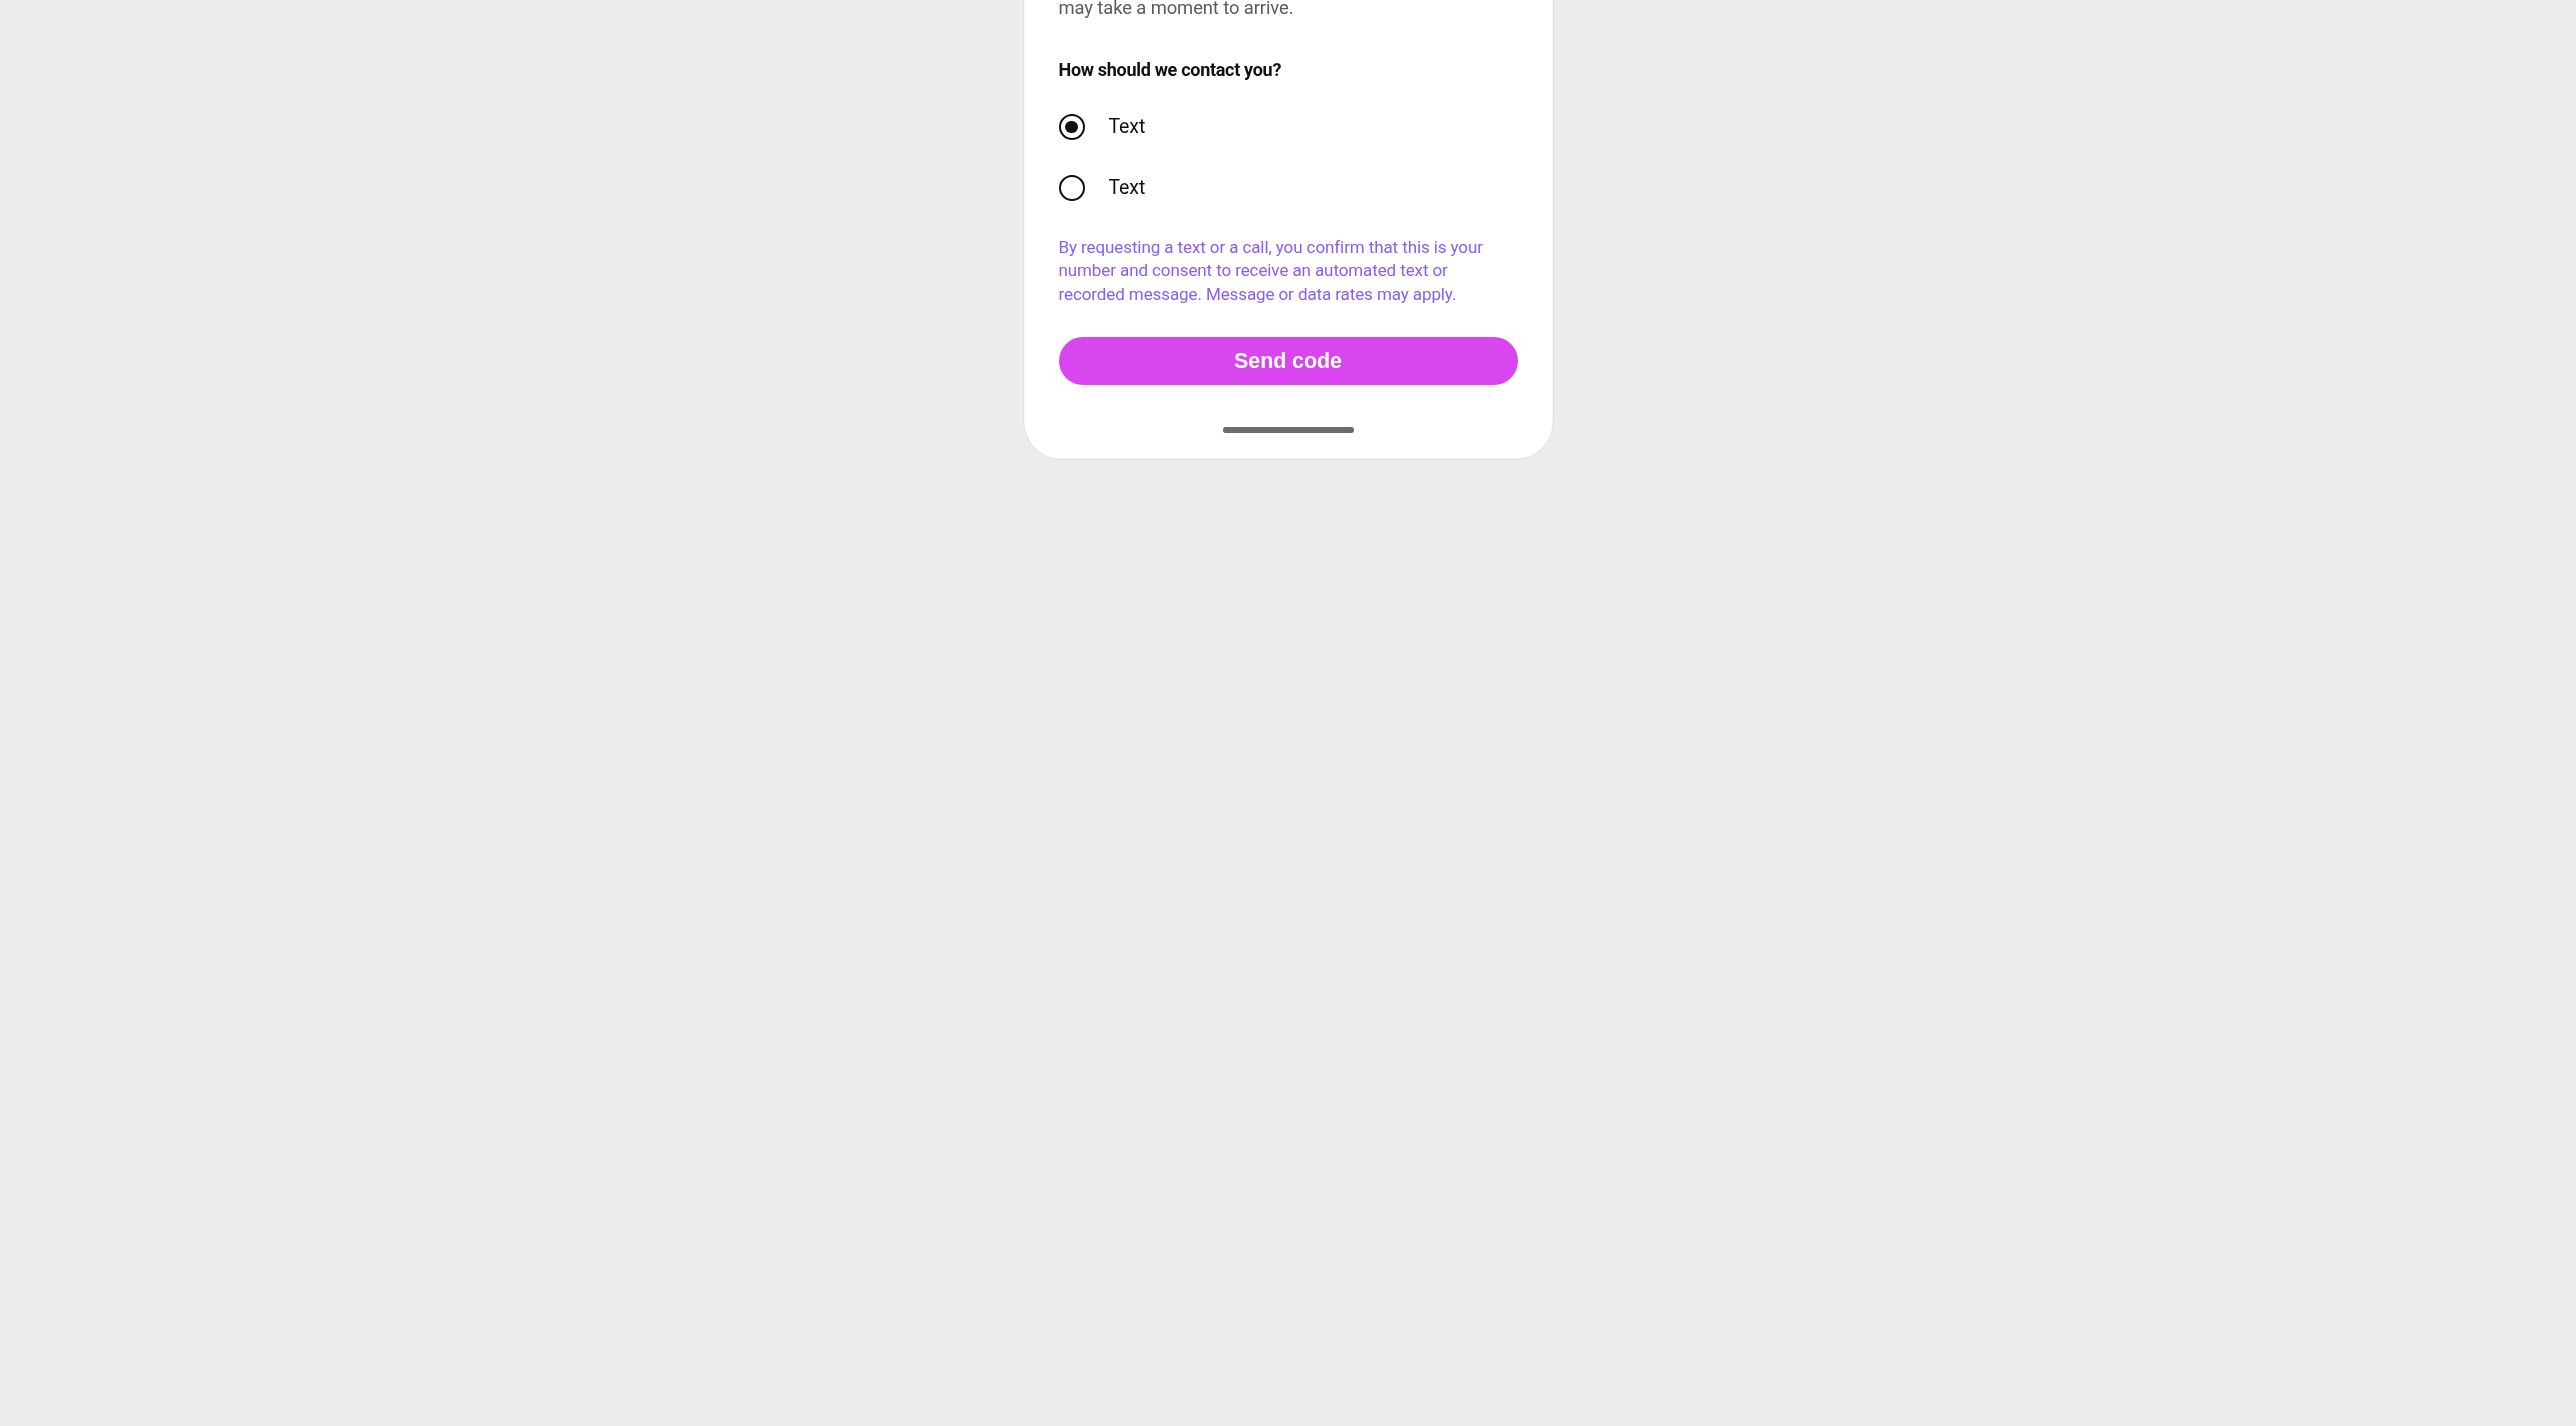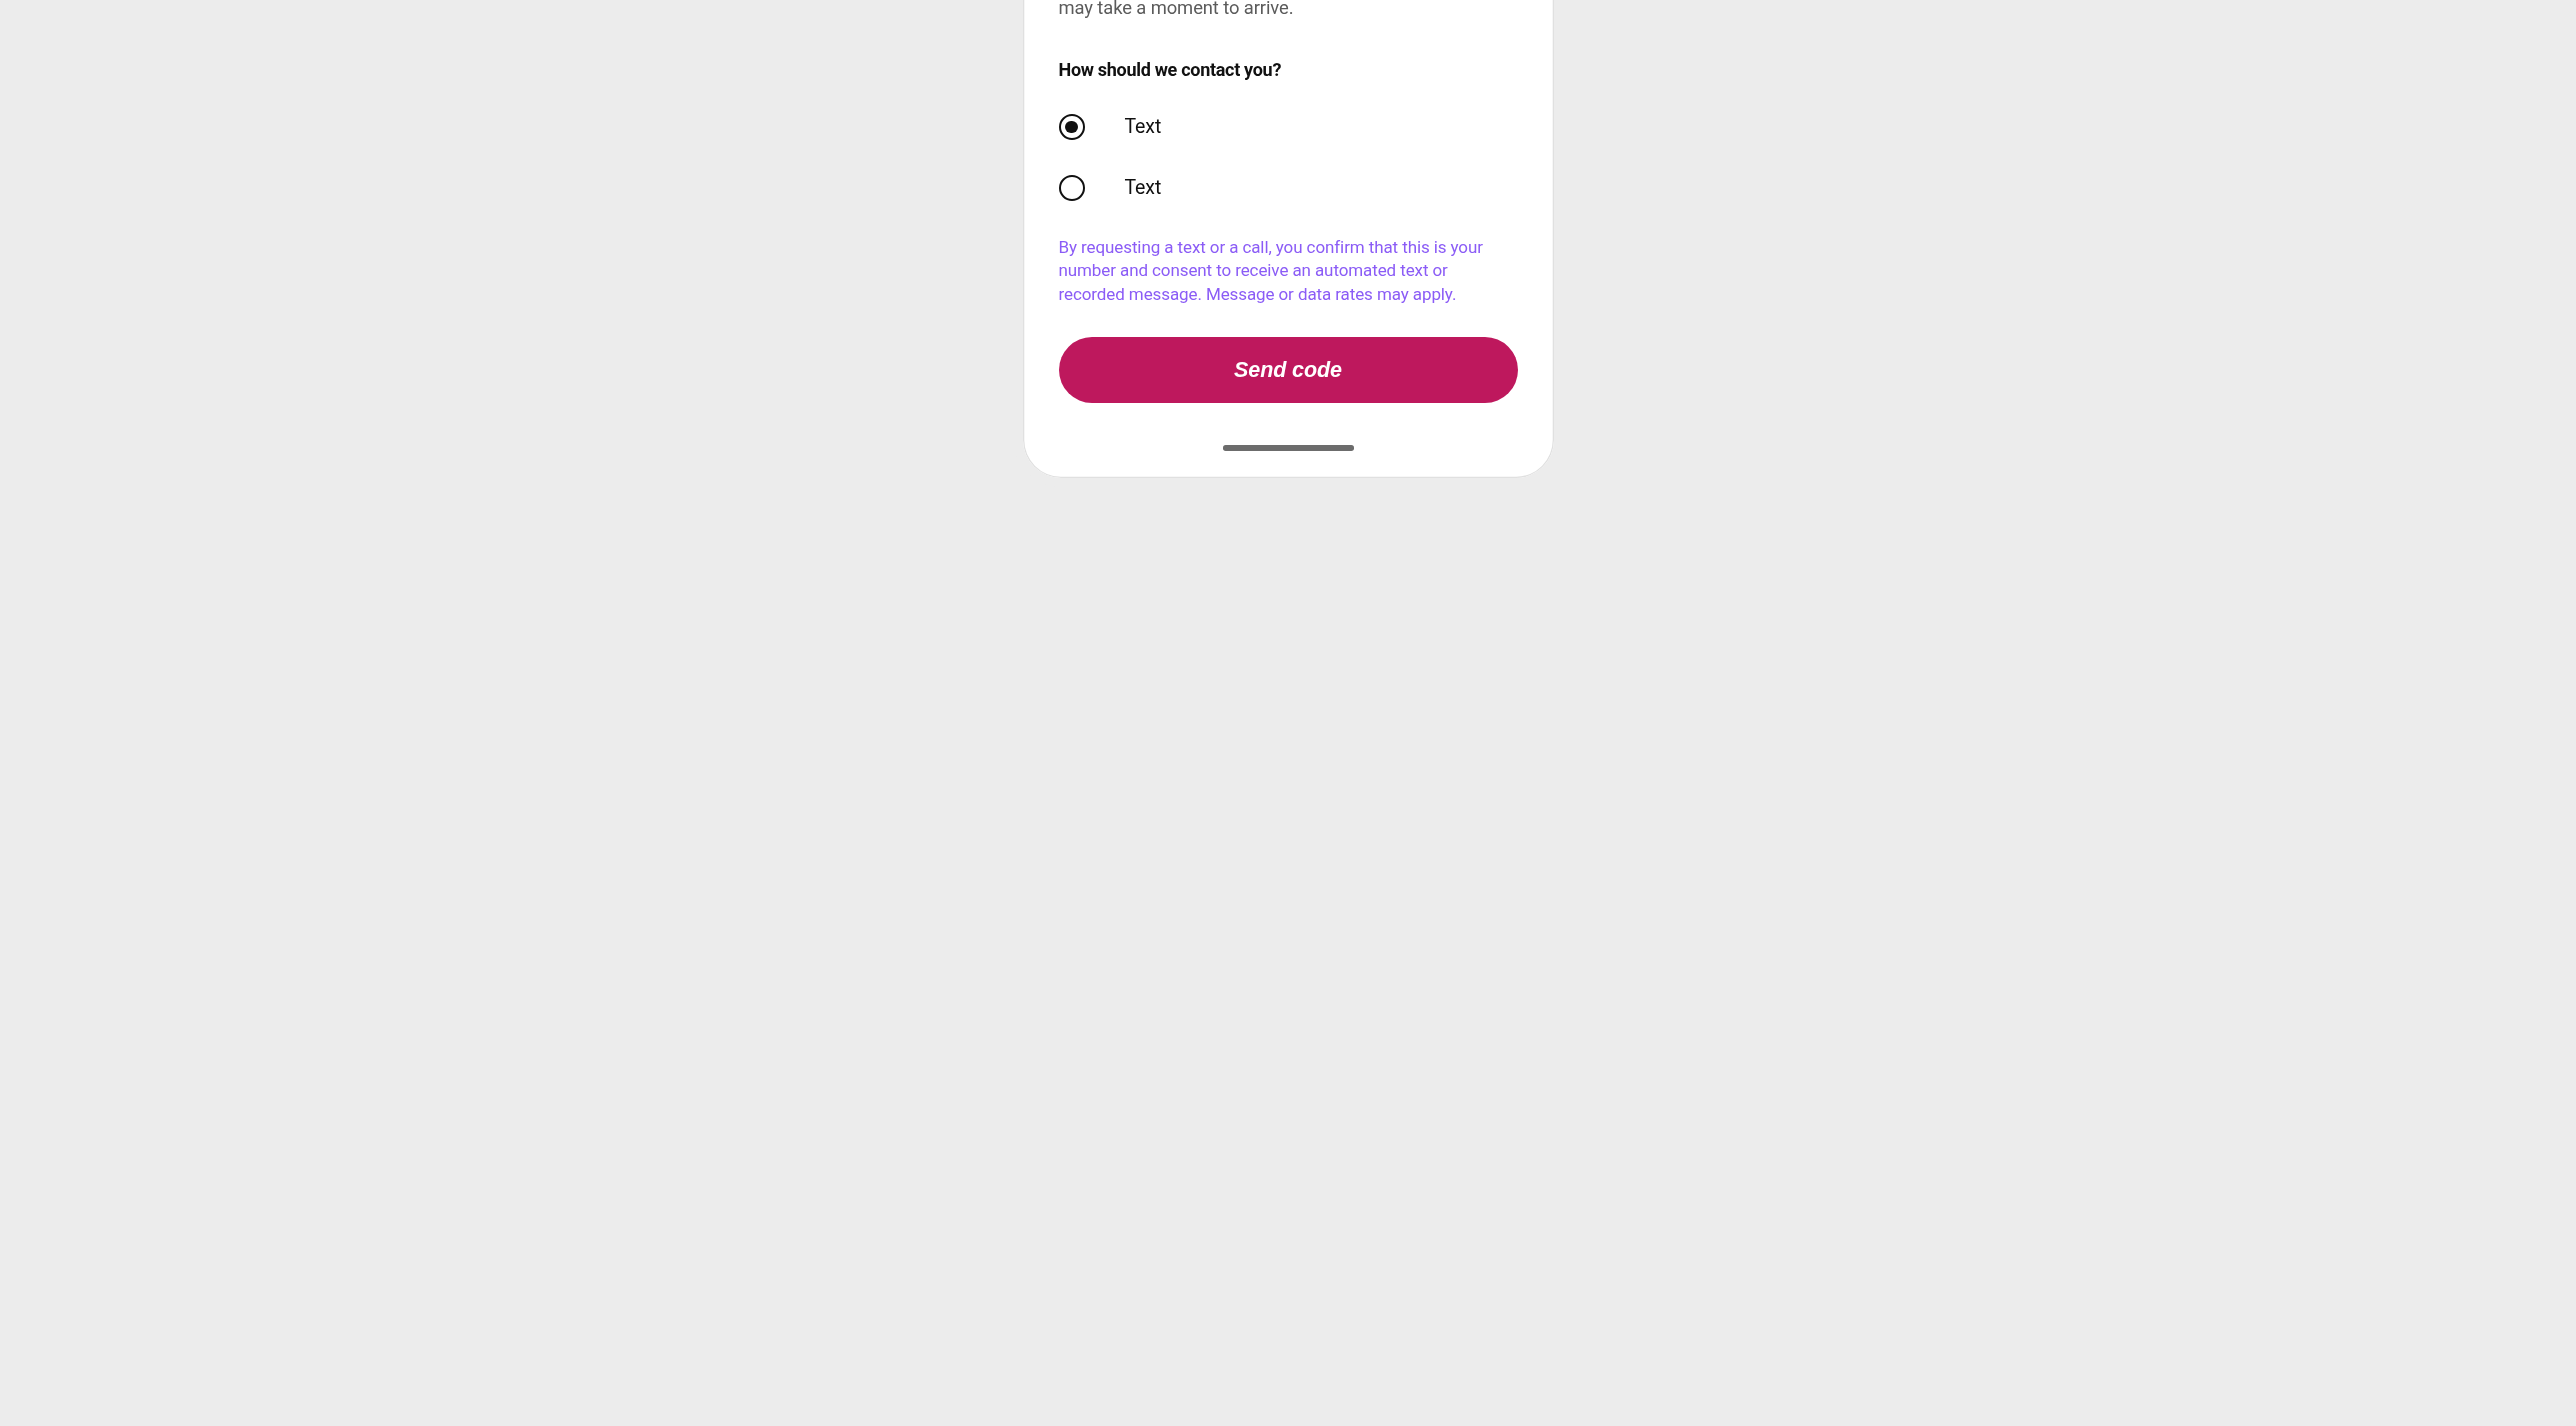--- a/index.html
+++ b/index.html
@@ -35,21 +35,21 @@
     font-size: 18px;
     font-weight: 700;
     color: #111111;
     margin-bottom: 34px;
     letter-spacing: -0.3px;
   }
   .radio-group { display: flex; flex-direction: column; gap: 35px; margin-bottom: 35px; }
   .radio-row {
     display: flex;
     align-items: center;
-    gap: 40px;
+    gap: 24px;
     cursor: pointer;
     user-select: none;
   }
   .radio-outer {
     width: 26px;
     height: 26px;
     border: 2.7px solid #111111;
     border-radius: 50%;
     display: flex;
     align-items: center;
@@ -71,33 +71,32 @@
   }
   .disclaimer {
     font-size: 17px;
     line-height: 1.38;
     color: #8b5cf6;
     margin-bottom: 31px;
     letter-spacing: -0.1px;
   }
   .send-button {
     width: 100%;
-    background: #be185d;
+    background: #d946ef;
     color: #ffffff;
     border: none;
     border-radius: 37px;
-    height: 66px;
+    height: 48px;
     font-size: 21.5px;
     font-weight: 700;
     letter-spacing: -0.1px;
     cursor: pointer;
     display: flex;
     align-items: center;
     justify-content: center;
-    font-style: italic;
   }
   .home-indicator {
     width: 131px;
     height: 5.4px;
     background: #6c6c6c;
     border-radius: 2.7px;
     margin: 42px auto 0 auto;
   }
 </style>
 </head>

